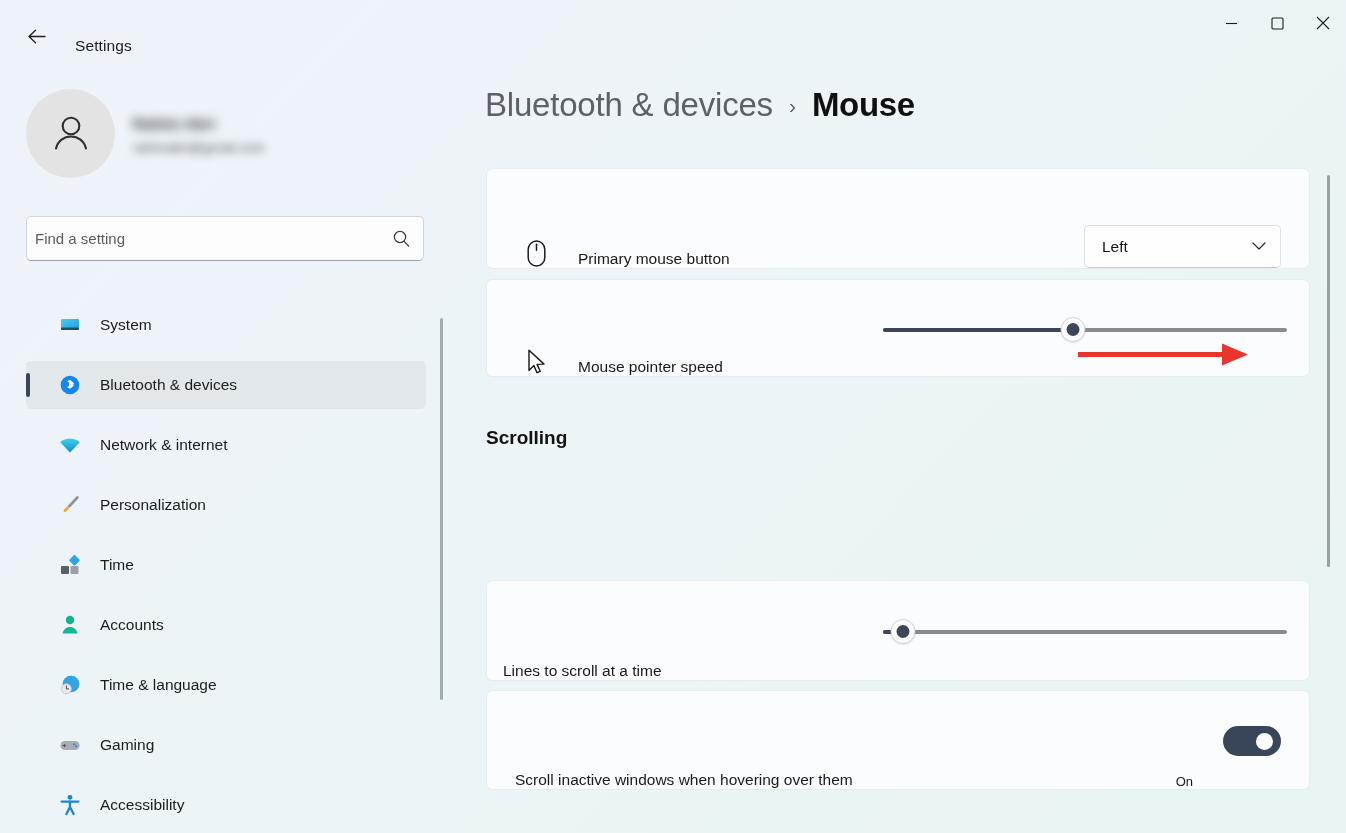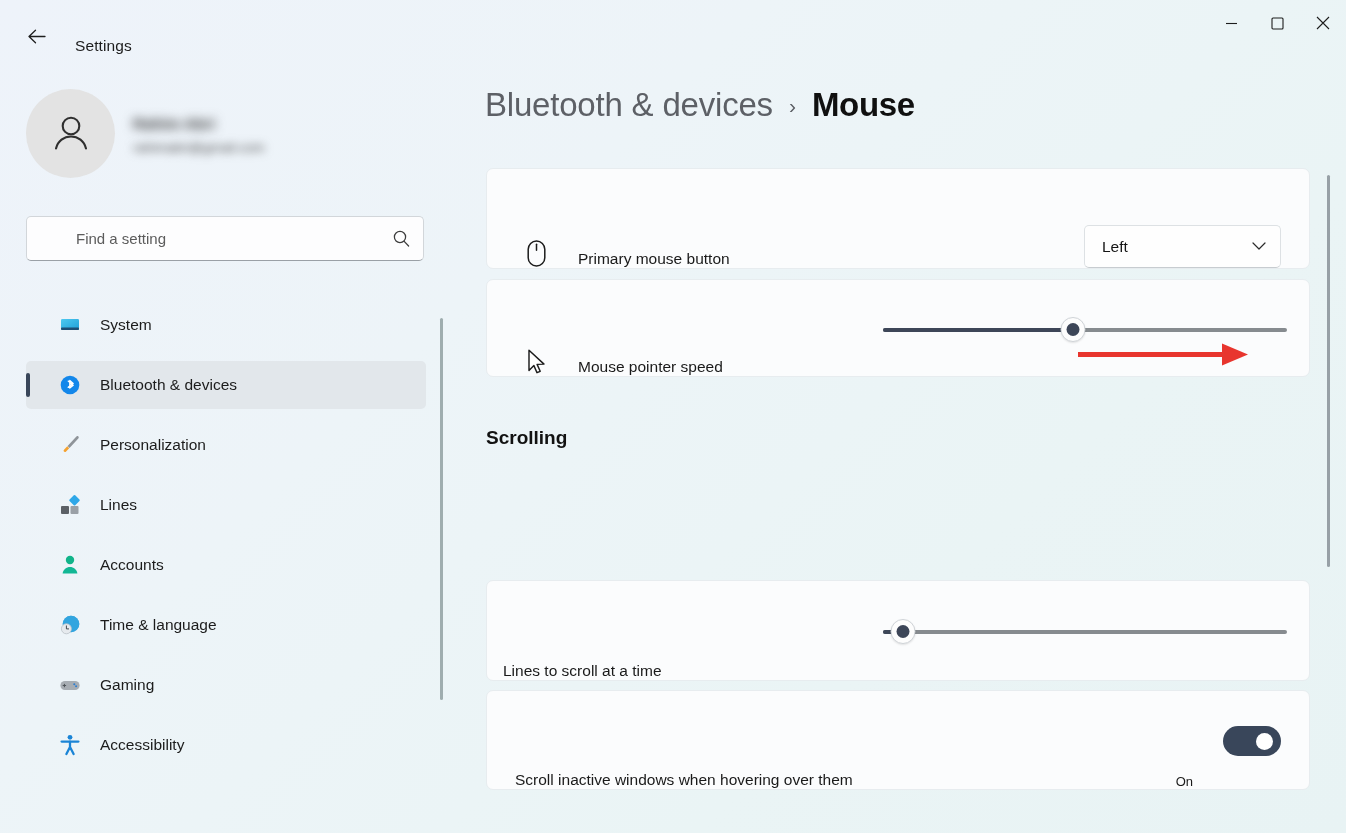--- a/index.html
+++ b/index.html
@@ -72,22 +72,21 @@
     background: #fdfdfe;
     border: 1px solid #d2d6da;
     border-bottom: 1.6px solid #9aa0a6;
     border-radius: 5px;
     display: flex; align-items: center;
   }
   .searchbox input {
     flex: 1; border: 0; outline: 0; background: transparent;
     font-family: "Liberation Sans", sans-serif;
     font-size: 15px; color: #3a3a3a;
-    padding: 0 10px 0 16px;
-    margin-left: 33px;
+    padding: 0 10px 0 8px;
   }
   .searchbox input::placeholder { color: #5c5c5c; }
   .search-ico { width: 44px; display: flex; align-items: center; justify-content: center; }
 
   .navlist {
     position: absolute; left: 26px; top: 229px;
     width: 400px;
   }
   .navitem {
     position: relative;
@@ -297,40 +296,54 @@
     <div class="navitem active">
       <span class="navicon">
         <svg width="24" height="24" viewBox="0 0 24 24">
           <circle cx="12" cy="12" r="9.3" fill="#1387ea"></circle>
           <path d="M10.2 8.1l5 4.1-3.4 2.9V7.4l3.4 3-5 4" stroke="#fff" stroke-width="1.35" fill="none" stroke-linejoin="round" stroke-linecap="round"></path>
         </svg>
       </span>
       <span class="navlabel">Bluetooth &amp; devices</span>
     </div>
 
+    <div class="navitem">
+      <span class="navicon">
+        <svg width="24" height="24" viewBox="0 0 24 24">
+          <defs>
+              <linearGradient id="gWifi" x1="0" y1="0" x2="0" y2="1">
+            <stop offset="0" stop-color="#3fd0f2"></stop>
+                <stop offset="1" stop-color="#0c8fc4"></stop>
+          </linearGradient>
+            </defs>
+          <path d="M2.2 9.3C5 6.9 8.4 5.6 12 5.6s7 1.3 9.8 3.7L12 19.6 2.2 9.3z" fill="url(#gWifi)"></path>
+        </svg>
+      </span>
+      <span class="navlabel">Network &amp; internet</span>
+    </div>
 
     <div class="navitem">
       <span class="navicon">
         <svg width="24" height="24" viewBox="0 0 24 24">
           <path d="M20.4 3.4c-.6-.6-1.5-.5-2 .1L9.6 13l1.9 1.9 8.8-9.4c.6-.6.6-1.5.1-2.1z" fill="#8f9499"></path>
           <path d="M9.3 13.3l1.9 1.9-3.1 3.3c-.8.9-2 .5-2.4-.3-.3-.7.1-1.3.5-1.8l3.1-3.1z" fill="#f5a230"></path>
         </svg>
       </span>
       <span class="navlabel">Personalization</span>
     </div>
 
     <div class="navitem">
       <span class="navicon">
         <svg width="24" height="24" viewBox="0 0 24 24">
           <rect x="3" y="13" width="8" height="8" rx="1" fill="#5b6066"></rect>
           <rect x="12.5" y="13" width="8" height="8" rx="1" fill="#9aa0a6"></rect>
           <rect x="12.5" y="3.3" width="8" height="8" rx="1" transform="rotate(45 16.5 7.3)" fill="#2ea7e8"></rect>
         </svg>
       </span>
-      <span class="navlabel">Lines</span>
+      <span class="navlabel">Time</span>
     </div>
 
     <div class="navitem">
       <span class="navicon">
         <svg width="24" height="24" viewBox="0 0 24 24">
           <circle cx="12" cy="7" r="4.2" fill="#11b48a"></circle>
           <path d="M4.6 20.5c.6-4.2 3.8-6.6 7.4-6.6s6.8 2.4 7.4 6.6H4.6z" fill="#12b795"></path>
         </svg>
       </span>
       <span class="navlabel">Accounts</span>

